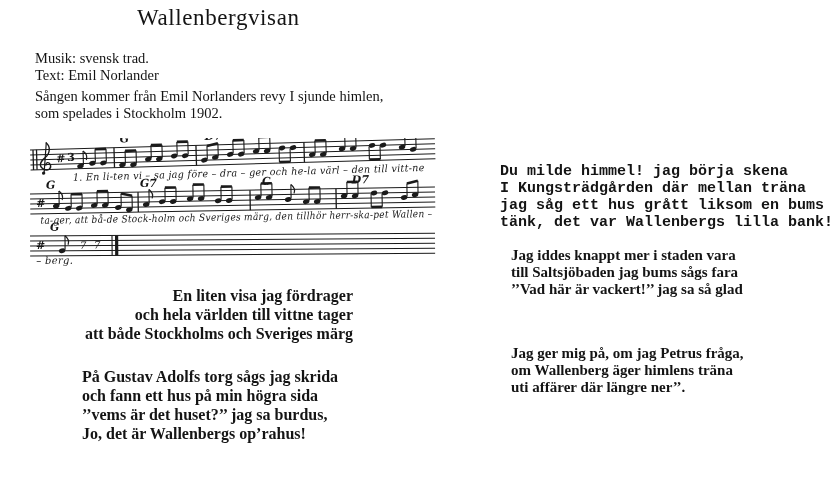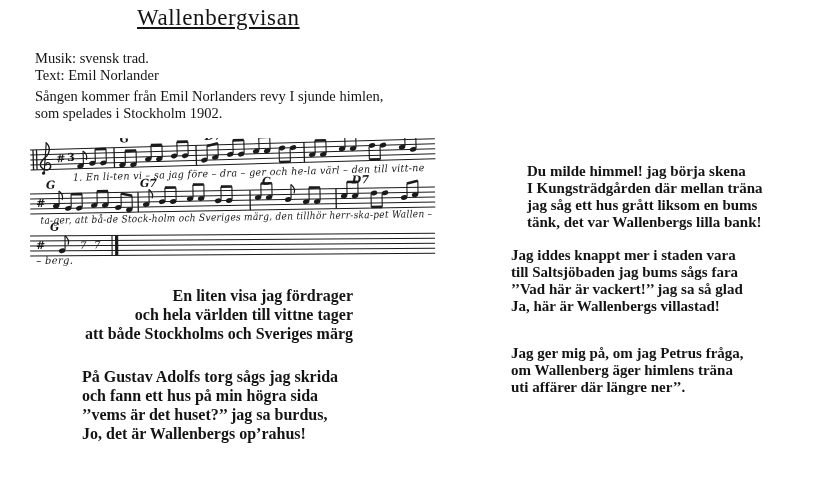--- a/index.html
+++ b/index.html
@@ -1,28 +1,28 @@
 <!DOCTYPE html>
 <html><head>
 <meta charset="utf-8">
 <style>
   html,body{margin:0;padding:0;}
   body{width:834px;height:503px;background:#ffffff;position:relative;overflow:hidden;
        font-family:"Liberation Serif",serif;color:#141414;}
   .abs{position:absolute;}
-  #title{left:137px;top:5px;font-size:23px;letter-spacing:.6px;white-space:nowrap;text-decoration:underline;}
+  #title{left:137px;top:5px;font-size:23px;letter-spacing:.6px;white-space:nowrap;}
   #credits{left:35px;top:50px;font-size:14.5px;line-height:16.5px;white-space:nowrap;}
   #intro{left:35px;top:88px;font-size:14.5px;line-height:16.5px;white-space:nowrap;}
   #score{left:0;top:138px;}
   .stanza{font-weight:bold;white-space:nowrap;}
   .stanza.left{font-size:16px;line-height:19px;}
   .stanza.right{font-size:15px;line-height:17px;}
   #st-l1{left:85px;top:286px;text-align:right;}
   #st-l2{left:82px;top:367px;}
-  #st-r1{left:527px;top:163px;}
+  #st-r1{left:500px;top:163px;font-family:Liberation Mono, monospace;}
   #st-r2{left:511px;top:247px;}
   #st-r3{left:511px;top:329px;margin-top:16px;}
   #score text{fill:#161616;}
   #score .chord{font:italic 600 11px "DejaVu Serif",serif;}
   #score .lyric{font:italic 10px "DejaVu Serif",serif;letter-spacing:.3px;}
   #score .sig{font:italic bold 11px "DejaVu Serif",serif;}
   #score .tsig{font:bold 11px "DejaVu Serif",serif;}
   #score .rest{font:italic 10px "DejaVu Serif",serif;}
 </style>
 </head>
@@ -240,20 +240,19 @@
   <div>Du milde himmel! jag börja skena</div>
   <div>I Kungsträdgården där mellan träna</div>
   <div>jag såg ett hus grått liksom en bums</div>
   <div>tänk, det var Wallenbergs lilla bank!</div>
 </div>
 
 <div class="abs stanza right" id="st-r2">
   <div>Jag iddes knappt mer i staden vara</div>
   <div>till Saltsjöbaden jag bums sågs fara</div>
   <div>’’Vad här är vackert!’’ jag sa så glad</div>
-  <div>Ja, här är Wallenbergs villastad!</div>
 </div>
 
 <div class="abs stanza right" id="st-r3">
   <div>Jag ger mig på, om jag Petrus fråga,</div>
   <div>om Wallenberg äger himlens träna</div>
   <div>uti affärer där längre ner’’.</div>
 </div>
 
 </body></html>

